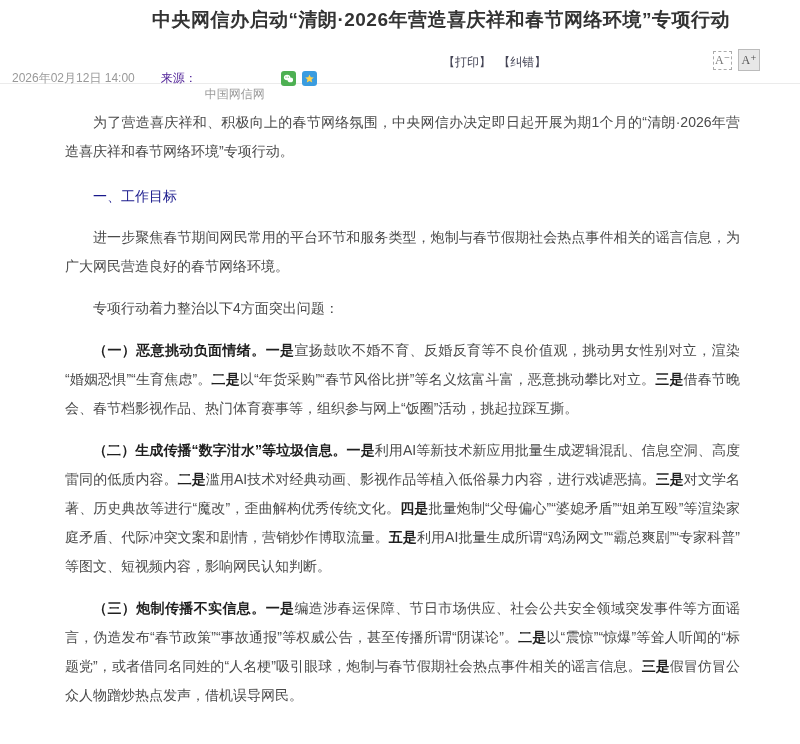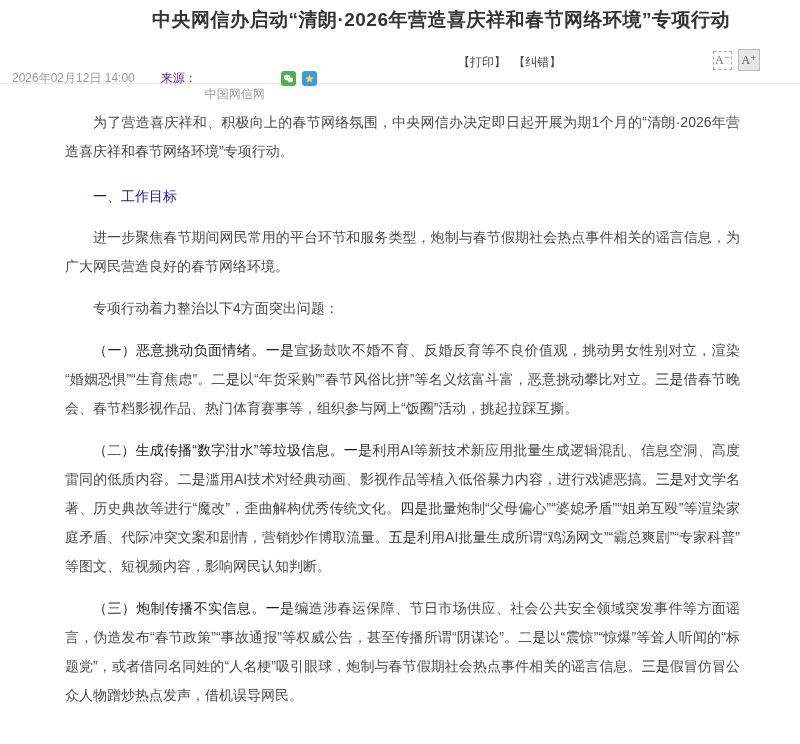--- a/index.html
+++ b/index.html
@@ -42,21 +42,21 @@
   .share-icon-box { width: 15px; height: 15px; border-radius: 3px; display: inline-flex; align-items: center; justify-content: center; cursor: pointer; }
   .share-icon-box svg { display: block; }
 
   .meta-center {
     position: absolute;
     left: 443px; top: 5px;
     color: #444455;
     white-space: nowrap;
     letter-spacing: 0;
   }
-  .meta-center span { cursor: pointer; margin-left: 15px; }
+  .meta-center span { cursor: pointer; }
   .meta-center span + span { margin-left: 4px; font-family: Liberation Serif, serif; }
 
   .meta-right {
     position: absolute;
     right: 40px; top: 0;
     display: flex;
     align-items: center;
     gap: 6px;
   }
   .font-btn {
@@ -84,21 +84,21 @@
     line-height: 29px;
     color: #4a4a4a;
   }
   .article-body p {
     text-indent: 2em;
     margin: 6px 0 13px 0;
     text-align: justify;
   }
   .article-body p strong {
     color: #1f1f1f;
-    font-weight: normal;
+    font-weight: bold;
   }
   .article-body h3.sec {
     text-indent: 2em;
     font-size: 14px;
     font-weight: normal;
     color: #19198c;
     margin: 16px 0 12px 0;
   }
 </style>
 </head>

